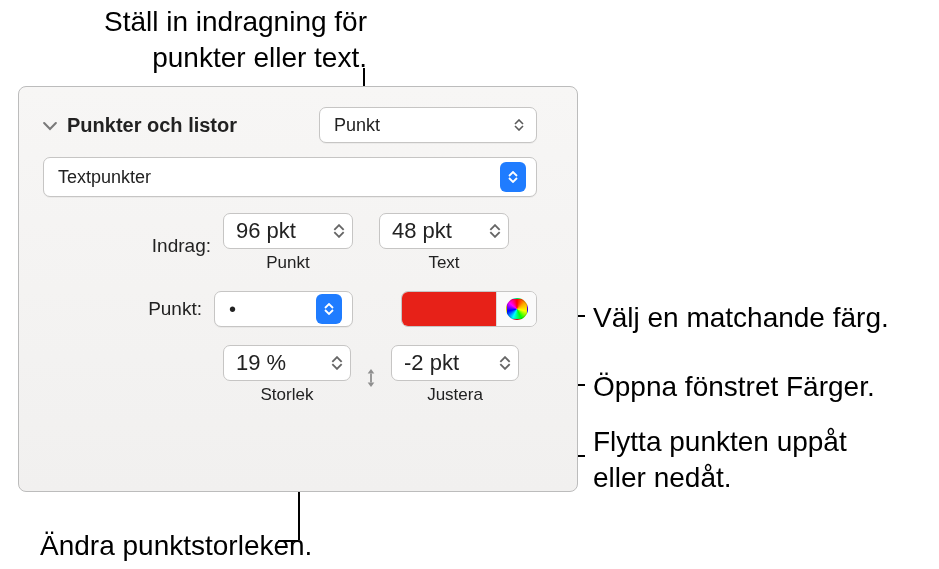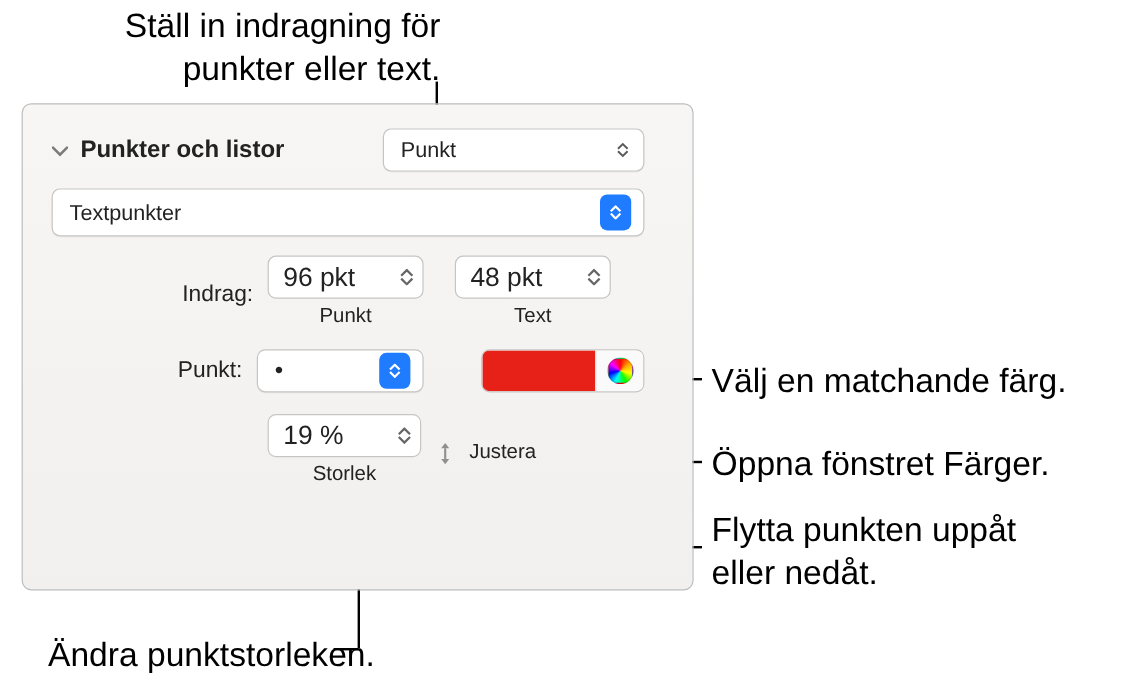--- a/index.html
+++ b/index.html
@@ -303,18 +303,29 @@
         <div class="sublabel">Storlek</div>
       </div>
       <div class="linker">
         <svg viewBox="0 0 12 18" width="14" height="20">
           <path d="M6 1 L3 5 L9 5 Z" fill="currentColor"></path>
           <path d="M6 17 L3 13 L9 13 Z" fill="currentColor"></path>
           <rect x="5.2" y="5" width="1.6" height="8" fill="currentColor"></rect>
         </svg>
       </div>
       <div class="stepgroup" style="margin-left:0;">
+        <div class="stepper" style="min-width:128px;">
+          <span>-2 pkt</span>
+          <span class="arrows">
+            <svg viewBox="0 0 10 6" width="12" height="7">
+                <path d="M1 5 L5 1 L9 5" fill="none" stroke="currentColor" stroke-width="1.6"></path>
+              </svg>
+            <svg viewBox="0 0 10 6" width="12" height="7">
+                <path d="M1 1 L5 5 L9 1" fill="none" stroke="currentColor" stroke-width="1.6"></path>
+              </svg>
+          </span>
+        </div>
         <div class="sublabel">Justera</div>
       </div>
     </div>
 
   </div>
 </div>
 
 </body></html>

